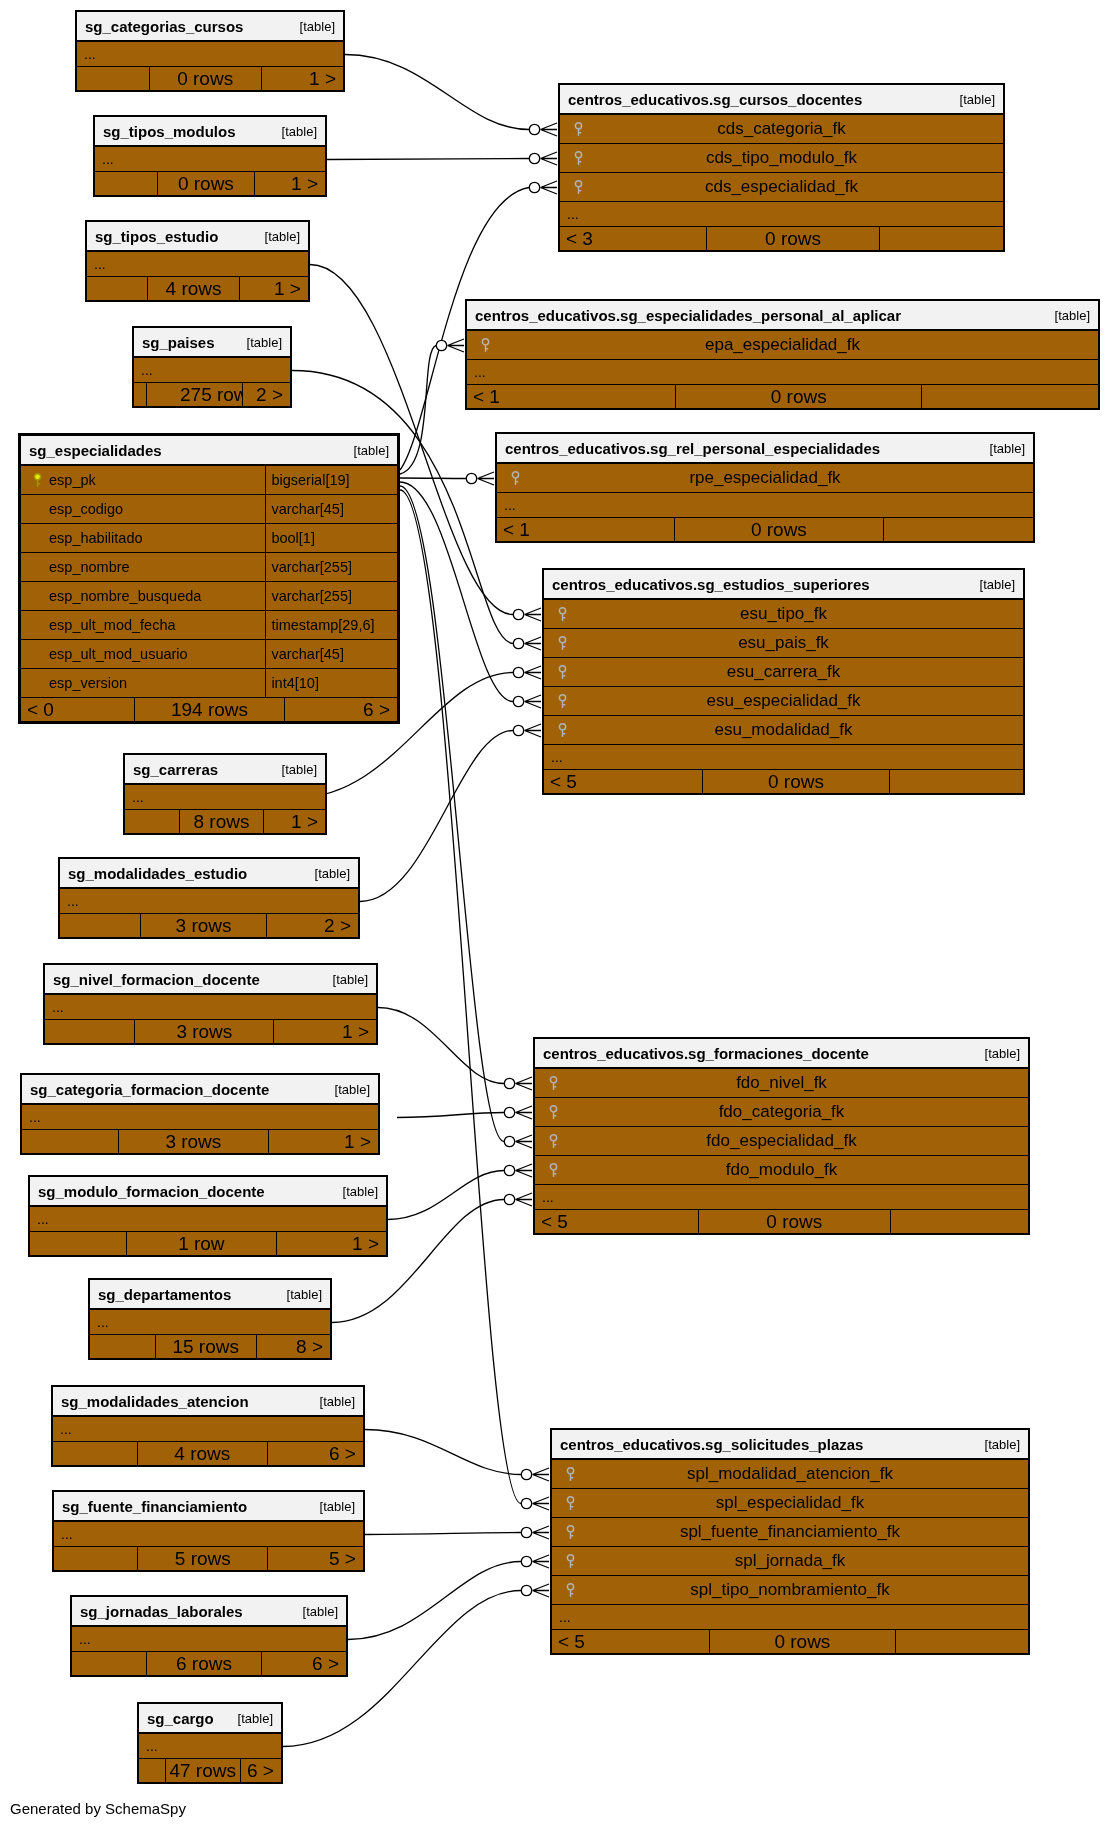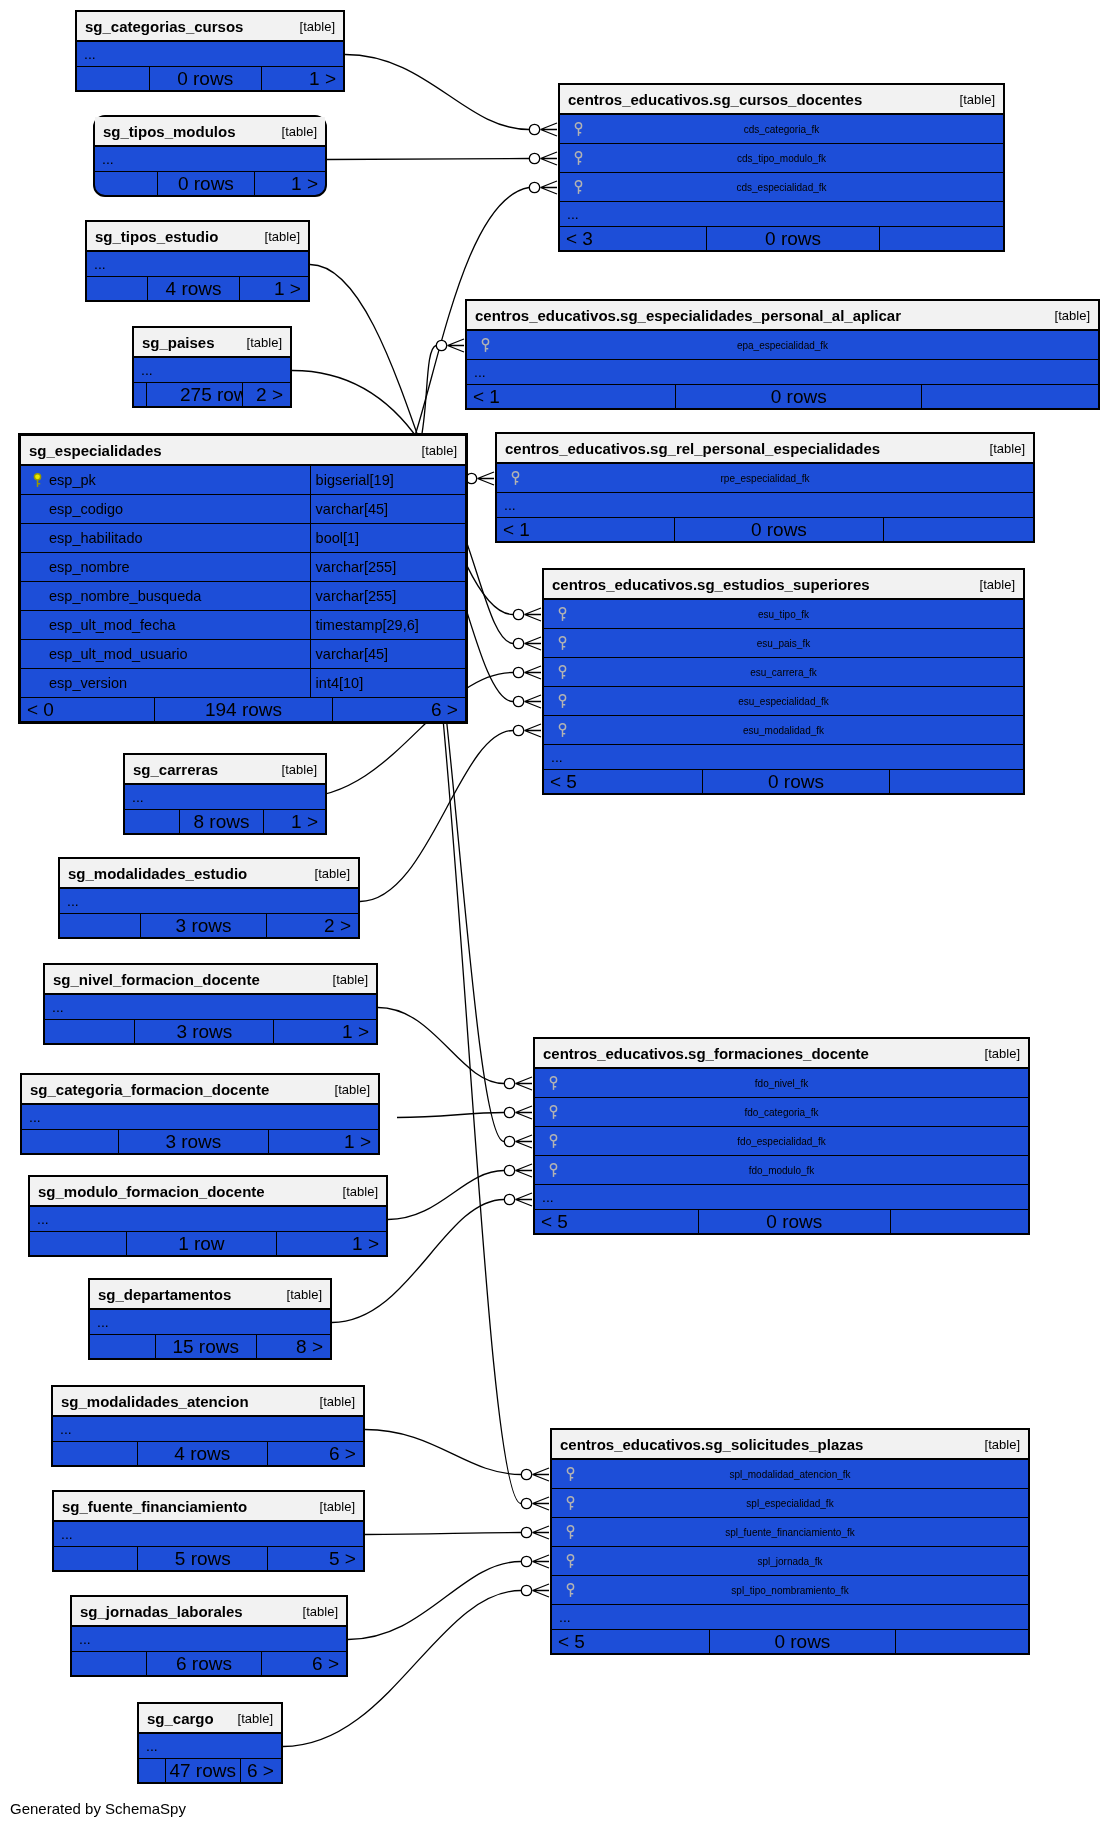--- a/index.html
+++ b/index.html
@@ -2,31 +2,31 @@
 <html><head>
 <meta charset="utf-8">
 <style>
   *{box-sizing:border-box;margin:0;padding:0}
   html,body{background:#fff}
   body{font-family:"Liberation Sans","DejaVu Sans",sans-serif;color:#000}
   .stage{position:relative;width:1112px;height:1833px;background:#fff;overflow:hidden}
   .wires{position:absolute;left:0;top:0}
   .wires path{fill:none;stroke:#000;stroke-width:1.3px}
   .wires circle{fill:#fff;stroke:#000;stroke-width:1.3px}
-  .tnode{position:absolute;background:#1d4ed8;border:2px solid #000}
+  .tnode{position:absolute;background:#a16207;border:2px solid #000}
   .tnode.emph{border-width:3px}
   .thead{display:flex;align-items:center;justify-content:space-between;height:30px;background:#f2f2f2;border-bottom:2px solid #000;padding:0 8px;overflow:hidden}
   .tname{font-weight:bold;font-size:15px;white-space:nowrap}
   .ttag{font-size:13px;white-space:nowrap;padding-left:10px}
   .crow{display:flex;height:29px;border-bottom:1.5px solid #000;align-items:stretch}
   .cname{width:65%;display:flex;align-items:center;padding-left:6px;font-size:14.5px;white-space:nowrap}
   .ctype{width:35%;border-left:1.5px solid #000;display:flex;align-items:center;padding-left:5px;font-size:14.5px;white-space:nowrap}
   .keyslot{width:20px;min-width:20px;display:flex;justify-content:center;align-items:center;margin-right:2px}
   .keysvg{width:11px;height:17px}
-  .fkrow{position:relative;height:29px;border-bottom:1.5px solid #000;display:flex;align-items:center;justify-content:center;font-size:10px;white-space:nowrap}
+  .fkrow{position:relative;height:29px;border-bottom:1.5px solid #000;display:flex;align-items:center;justify-content:center;font-size:17px;white-space:nowrap}
   .fkrow .keyslot{position:absolute;left:8px;top:6px}
   .ellrow{height:25px;border-bottom:1.5px solid #000;display:flex;align-items:center;padding-left:7px;font-size:14px}
   .tfoot{display:flex;height:23px;font-size:19px}
   .fcell{display:flex;align-items:center;overflow:hidden;white-space:nowrap}
   .fcell.f0{justify-content:flex-start;padding-left:6px}
   .fcell.f1{justify-content:center;border-left:1.5px solid #000}
   .fcell.f2{justify-content:flex-end;padding-right:7px;border-left:1.5px solid #000}
   .note{position:absolute;left:10px;top:1800px;font-size:15px}
 </style>
 </head>
@@ -103,21 +103,21 @@
       </div>
       <div class="ellrow">
         <span>...</span>
       </div>
       <div class="tfoot">
         <span class="fcell f0" style="width: 27%;"></span>
         <span class="fcell f1" style="width: 42%;">0 rows</span>
         <span class="fcell f2" style="width: 31%;">1 &gt;</span>
       </div>
     </div>
-    <div class="tnode" style="left: 93px; top: 115px; width: 234px; border-radius: 12px;">
+    <div class="tnode" style="left: 93px; top: 115px; width: 234px;">
       <div class="thead">
         <span class="tname">sg_tipos_modulos</span>
         <span class="ttag">[table]</span>
       </div>
       <div class="ellrow">
         <span>...</span>
       </div>
       <div class="tfoot">
         <span class="fcell f0" style="width: 27%;"></span>
         <span class="fcell f1" style="width: 42%;">0 rows</span>
@@ -145,21 +145,21 @@
       </div>
       <div class="ellrow">
         <span>...</span>
       </div>
       <div class="tfoot">
         <span class="fcell f0" style="width: 8%;"></span>
         <span class="fcell f1" style="width: 61%; padding-left: 48px;">275 rows</span>
         <span class="fcell f2" style="width: 31%;">2 &gt;</span>
       </div>
     </div>
-    <div class="tnode emph" style="left: 18px; top: 433px; width: 450px;">
+    <div class="tnode emph" style="left: 18px; top: 433px; width: 382px;">
       <div class="thead">
         <span class="tname">sg_especialidades</span>
         <span class="ttag">[table]</span>
       </div>
       <div class="crow">
         <span class="cname">
           <span class="keyslot">
             <svg viewBox="0 0 12 18" class="keysvg">
               <circle cx="6" cy="5" r="3.4" fill="#e8e800" stroke="#999900" stroke-width="1.6"></circle>
               <line x1="6" y1="8.4" x2="6" y2="16" stroke="#999900" stroke-width="1.6"></line>

